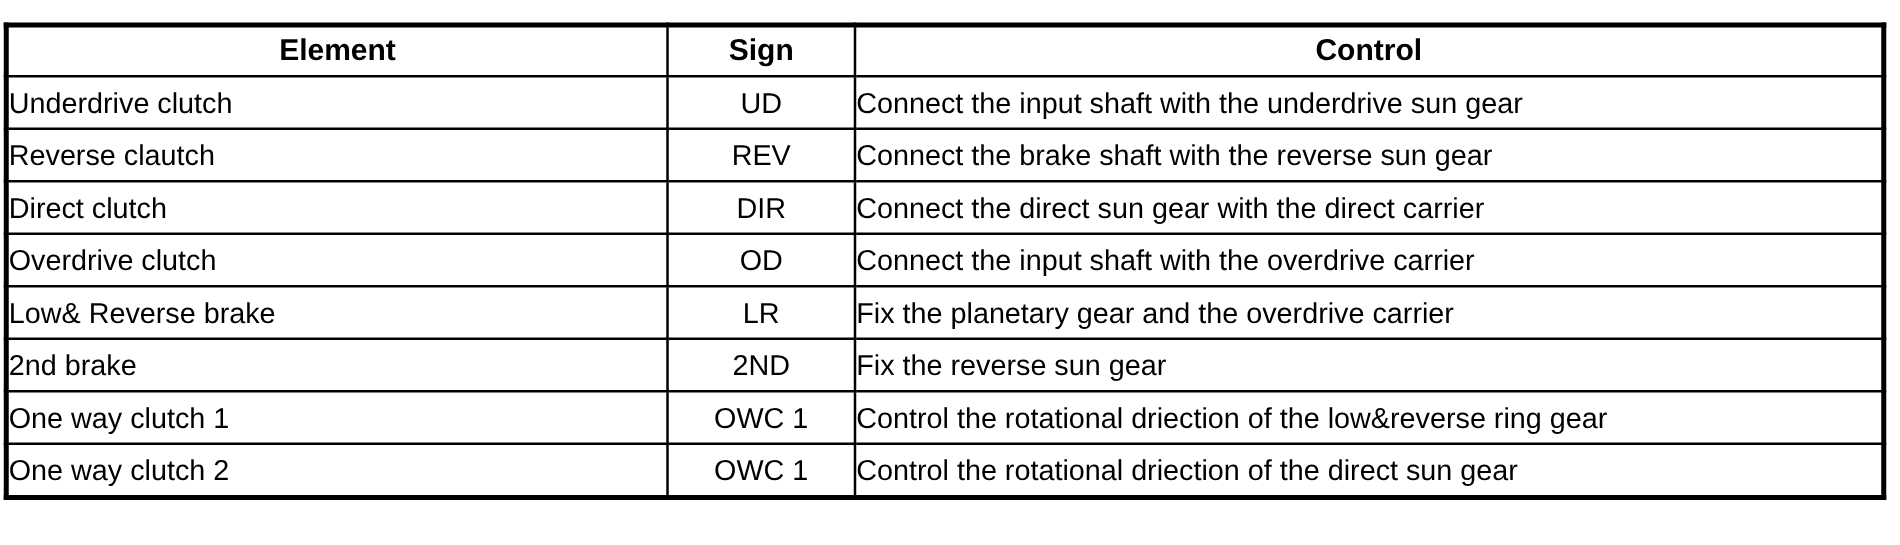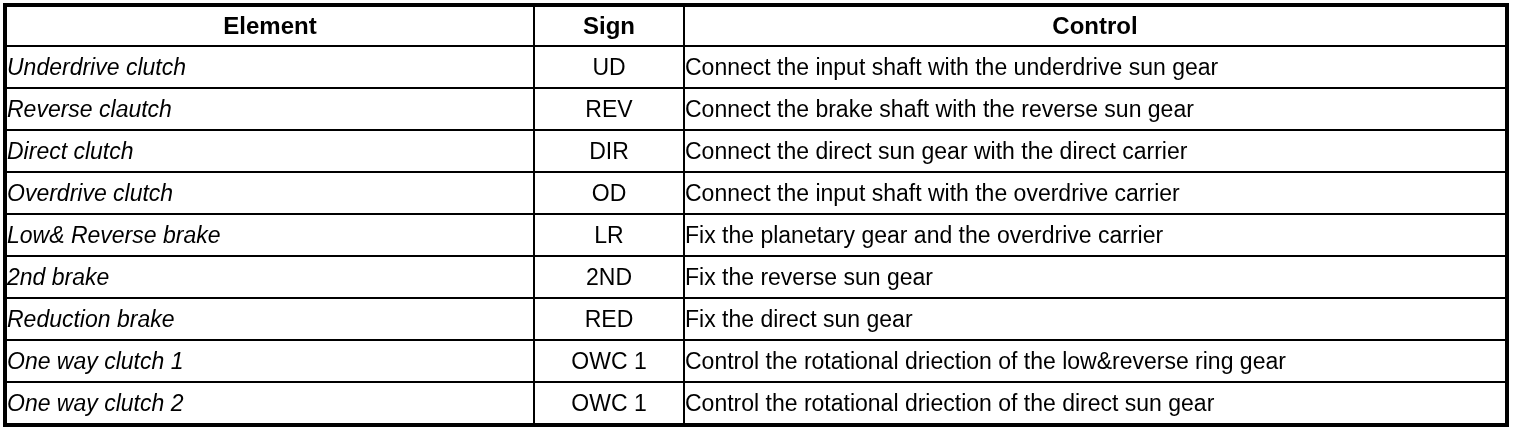--- a/index.html
+++ b/index.html
@@ -20,21 +20,21 @@
     position: relative;
     width: 1520px;
     height: 436px;
     background: #ffffff;
   }
 
   
   .elements-table {
     position: absolute;
     left: 3px;
-    top: 3px;
+    top: 18px;
     width: 1502px;       
     border-collapse: collapse;
     table-layout: fixed;
     background: #ffffff;
     border: 4px solid #000000;
   }
 
   .elements-table col.col-element  { width: 529px; }
   .elements-table col.col-sign     { width: 150px; }
   .elements-table col.col-function { width: 823px; }
@@ -56,21 +56,20 @@
     font-weight: 700;
     text-align: center;
     height: 38px;
     font-size: 24px;
   }
 
   
   .cell-element {
     text-align: left;
     padding-left: 6px;
-    font-style: italic;
   }
   .cell-sign {
     text-align: center;
     margin-top: 40px;
   }
   .cell-function {
     text-align: left;
     padding-left: 7px;
   }
 
@@ -125,25 +124,20 @@
         <td class="cell-element">Low&amp; Reverse brake</td>
         <td class="cell-sign">LR</td>
         <td class="cell-function">Fix the planetary gear and the overdrive carrier</td>
       </tr>
       <tr>
         <td class="cell-element">2nd brake</td>
         <td class="cell-sign">2ND</td>
         <td class="cell-function">Fix the reverse sun gear</td>
       </tr>
       <tr>
-        <td class="cell-element">Reduction brake</td>
-        <td class="cell-sign">RED</td>
-        <td class="cell-function">Fix the direct sun gear</td>
-      </tr>
-      <tr>
         <td class="cell-element">One way clutch 1</td>
         <td class="cell-sign">OWC 1</td>
         <td class="cell-function">Control the rotational driection of the low&amp;reverse ring gear</td>
       </tr>
       <tr>
         <td class="cell-element">One way clutch 2</td>
         <td class="cell-sign">OWC 1</td>
         <td class="cell-function">Control the rotational driection of the direct sun gear</td>
       </tr>
     </tbody>

